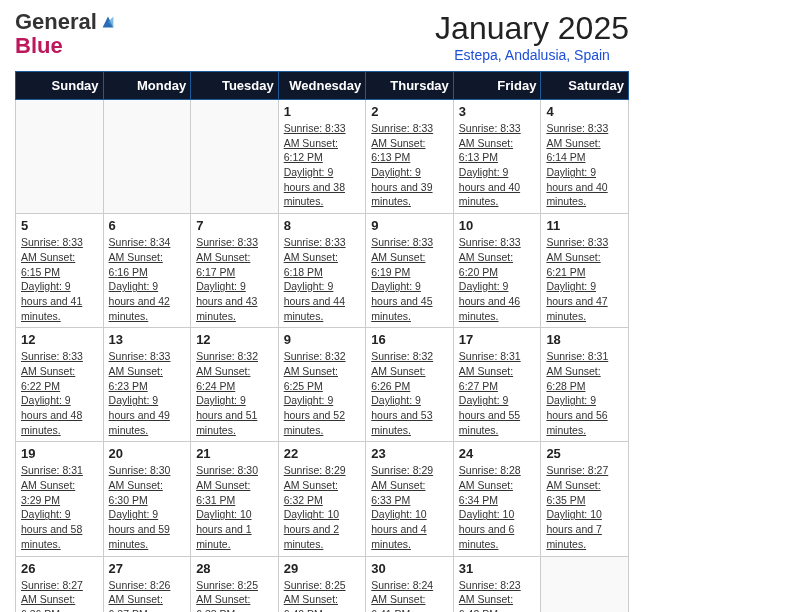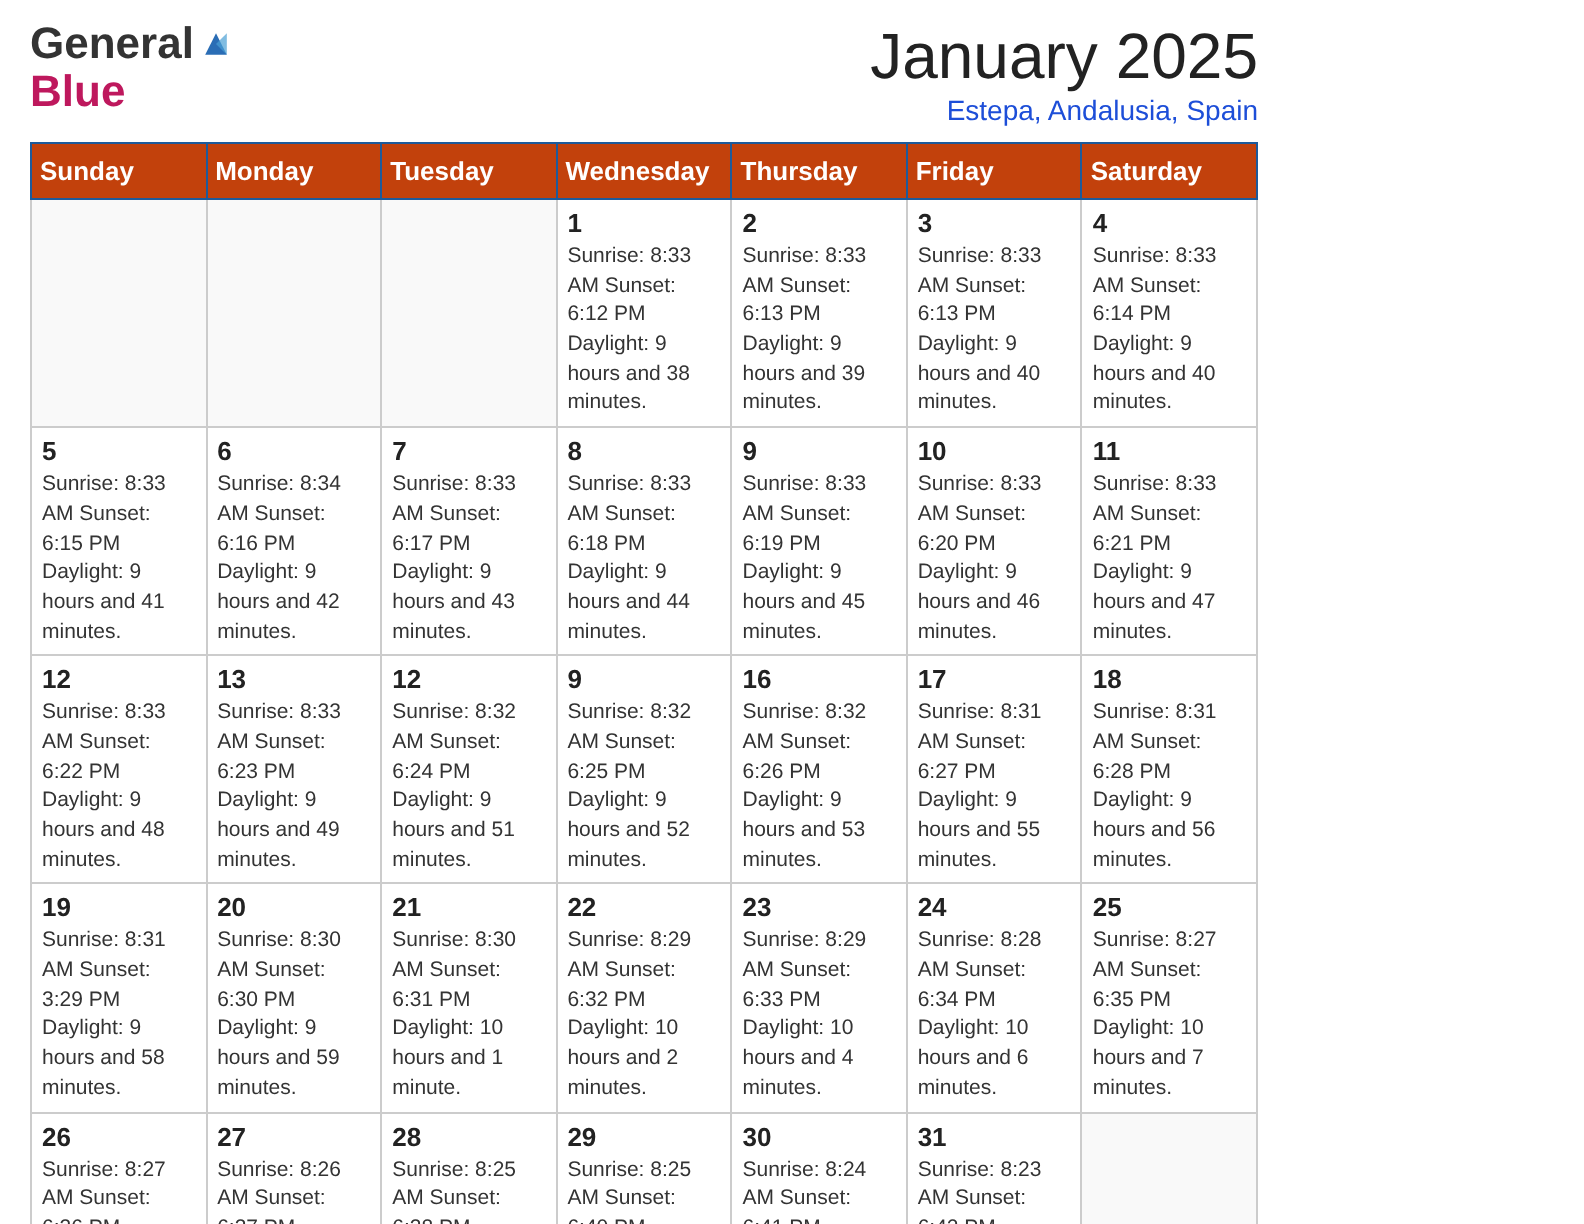--- a/index.html
+++ b/index.html
@@ -31,40 +31,40 @@
       line-height: 1.1;
     }
     .logo-general { color: #333; }
     .logo-blue { color: #be185d; }
     .logo-icon {
       width: 18px;
       height: 18px;
       margin-left: 2px;
     }
     .title-block {
-      text-align: right;
+      text-align: center;
     }
     .calendar-title {
       font-size: 32px;
       color: #222;
       font-weight: normal;
     }
     .calendar-subtitle {
       font-size: 14px;
       color: #1d4ed8;
     }
     .calendar {
       width: 100%;
       border-collapse: collapse;
       border: 1px solid #ccc;
     }
     .calendar th {
-      background-color: #c2410c;
+      background-color: #0f172a;
       color: white;
-      text-align: left;
+      text-align: right;
       padding: 6px 4px;
       font-size: 13px;
       font-weight: bold;
       border: 1px solid #1e5a9a;
     }
     .calendar td {
       border: 1px solid #ccc;
       vertical-align: top;
       padding: 4px 5px;
       width: calc(100% / 7);
@@ -79,20 +79,21 @@
     .day-number {
       font-size: 13px;
       font-weight: bold;
       color: #222;
       display: block;
       margin-bottom: 2px;
     }
     .day-info {
       line-height: 1.4;
       color: #333;
+      text-decoration: underline;
     }
   </style>
 </head>
 <body>
 
 <div class="container">
   <div class="header">
     <div class="logo">
       <div>
         <div style="display:flex; align-items:center;">

